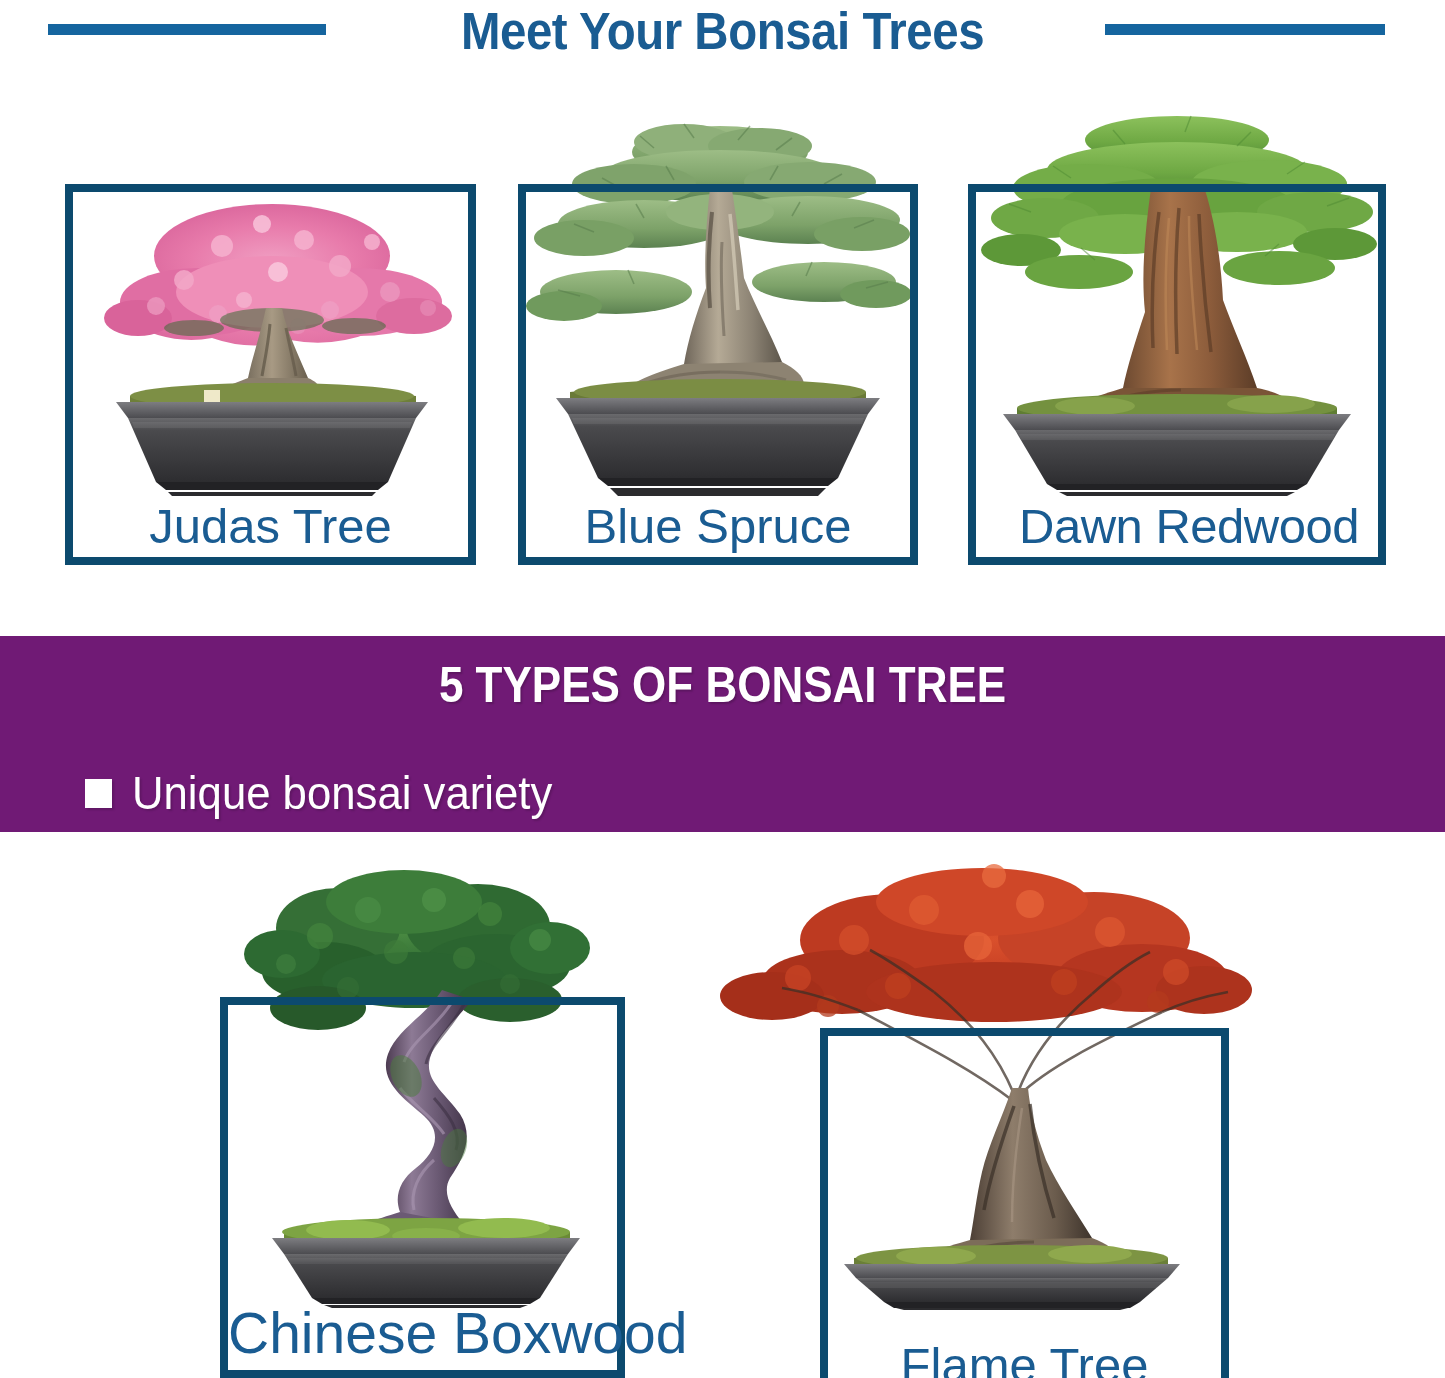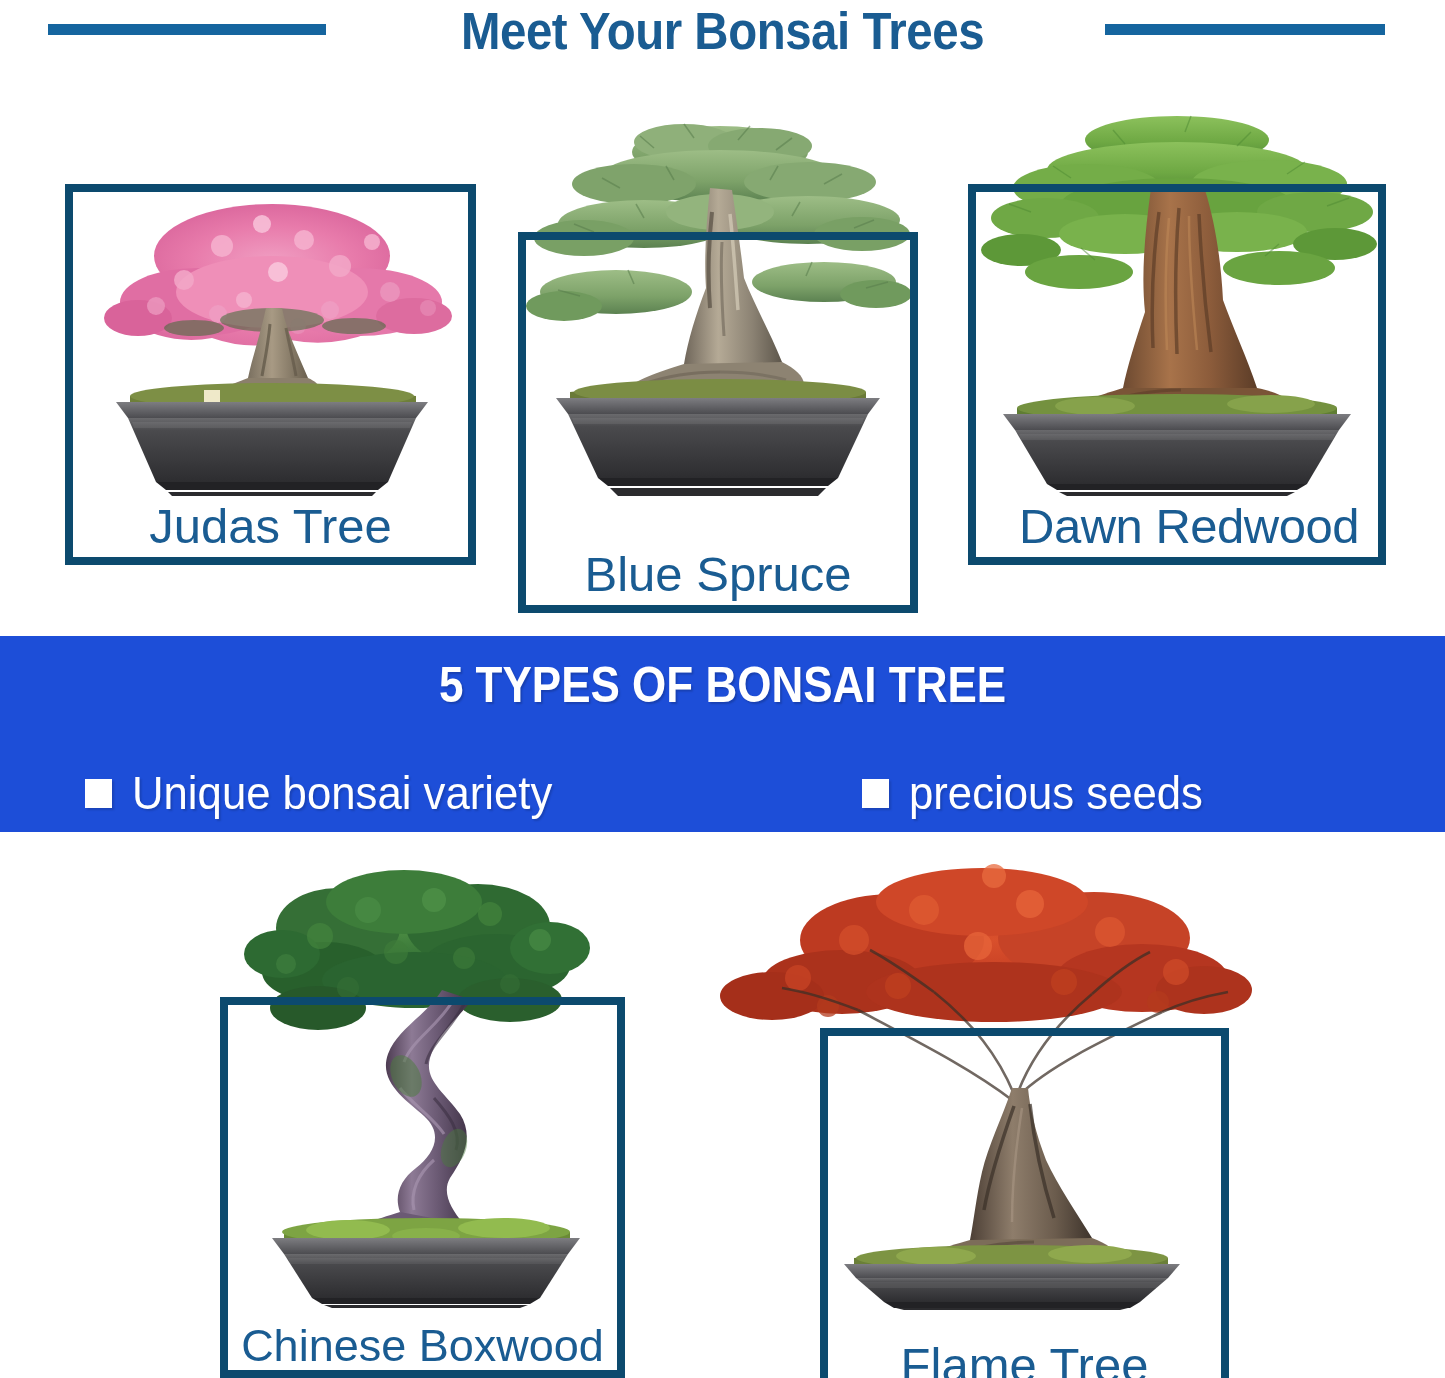--- a/index.html
+++ b/index.html
@@ -35,40 +35,40 @@
     position:absolute;left:0;bottom:2px;width:100%;
     text-align:center;
     color:#1a5c92;
     font-weight:400;
     white-space:nowrap;
     line-height:1;
   }
 
   
   #cell-judas  {left:65px;  top:184px; width:411px; height:381px;}
-  #cell-spruce {left:518px; top:184px; width:400px; height:381px;margin-top:48px;}
+  #cell-spruce {left:518px; top:184px; width:400px; height:381px;}
   #cell-dawn   {left:968px; top:184px; width:418px; height:381px;}
   #cell-judas  .caption{font-size:49px;bottom:6px;}
   #cell-spruce .caption{font-size:49px;bottom:6px;}
   #cell-dawn   .caption{font-size:49px;bottom:6px;letter-spacing:-0.5px;margin-left:12px;}
 
   
   #cell-boxwood{left:220px; top:997px; width:405px; height:381px;}
   #cell-flame  {left:820px; top:994px; width:409px; height:384px;margin-top:34px;}
-  #cell-boxwood .caption{font-size:45px;bottom:2px;}
+  #cell-boxwood .caption{font-size:57px;bottom:8px;}
   #cell-flame   .caption{font-size:49px;bottom:14px;}
 
   
   .art{position:absolute;pointer-events:none;}
   .art svg{display:block;}
 
   
   .banner{
     position:absolute;left:0;top:636px;width:1445px;height:196px;
-    background:#1d4ed8;
+    background:#701a75;
   }
   .banner-title{
     position:absolute;left:0;top:20px;width:1445px;
     text-align:center;color:#ffffff;
     font-size:50px;font-weight:700;
     letter-spacing:0px;white-space:nowrap;
     transform:scaleX(0.88);transform-origin:center top;
     text-shadow:2px 2px 2px rgba(0,0,0,0.18);
   }
   .bullet-row{position:absolute;left:0;top:128px;width:1445px;height:70px;}
@@ -320,24 +320,20 @@
     <div class="caption">Dawn Redwood</div>
   </div>
 
   <div class="banner">
     <div class="banner-title">5 TYPES OF BONSAI TREE</div>
     <div class="bullet-row">
       <div class="bullet" id="bullet-variety">
         <span class="sq"></span>
         <span class="txt">Unique bonsai variety</span>
       </div>
-      <div class="bullet" id="bullet-seeds">
-        <span class="sq"></span>
-        <span class="txt">precious seeds</span>
-      </div>
     </div>
   </div>
 
   <div class="art" id="art-boxwood" style="left:228px;top:848px;width:400px;height:460px;">
     <svg width="400" height="460" viewBox="0 0 400 460">
       <defs>
         <radialGradient id="bxG" cx="45%" cy="40%" r="65%">
           <stop offset="0%" stop-color="#4c8d43"></stop>
           <stop offset="55%" stop-color="#2f6b33"></stop>
           <stop offset="100%" stop-color="#1e4a24"></stop>

